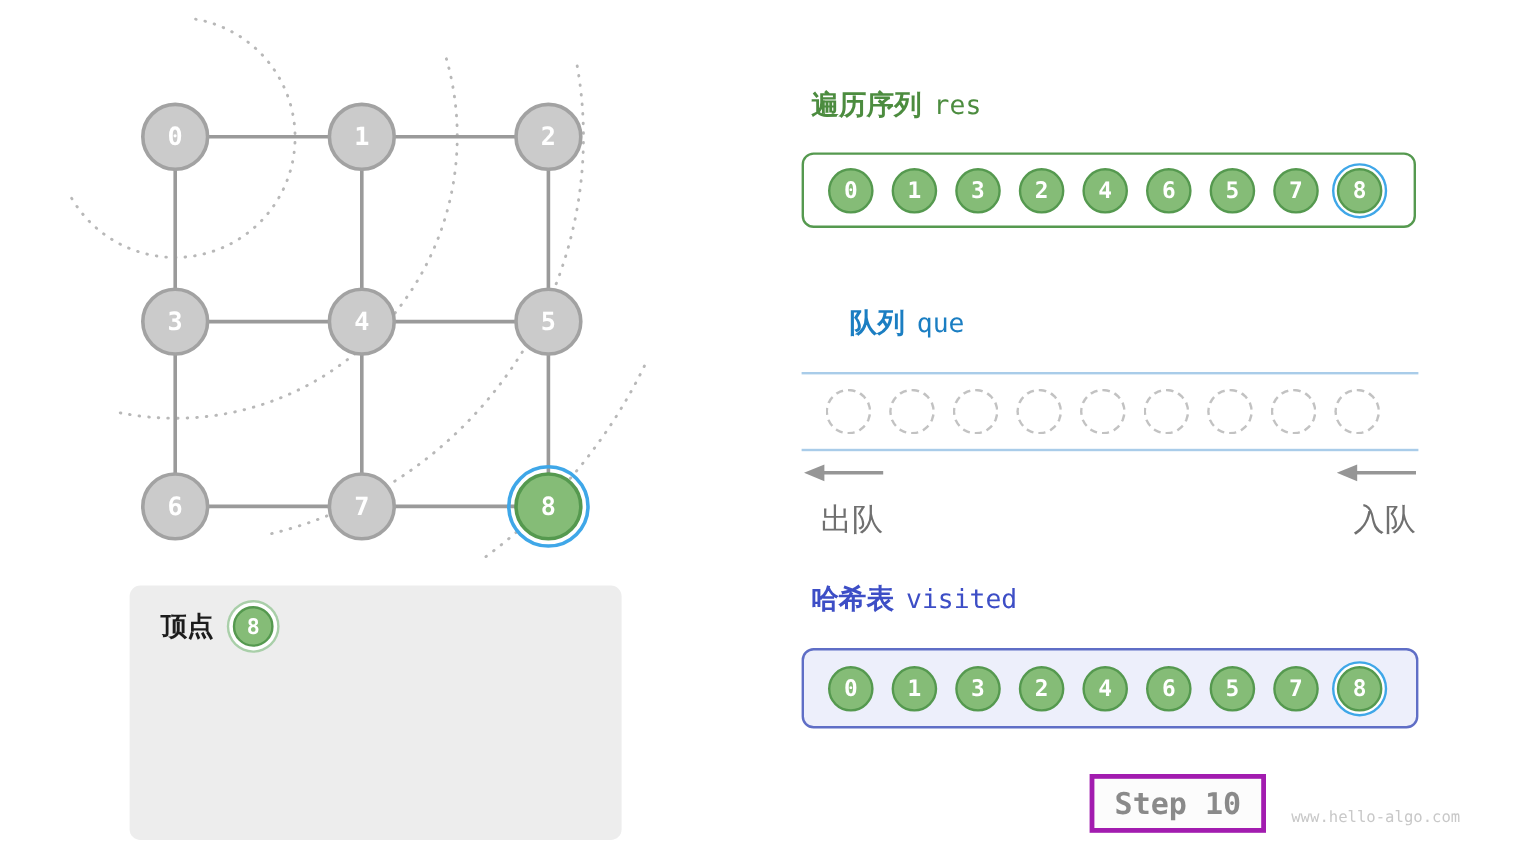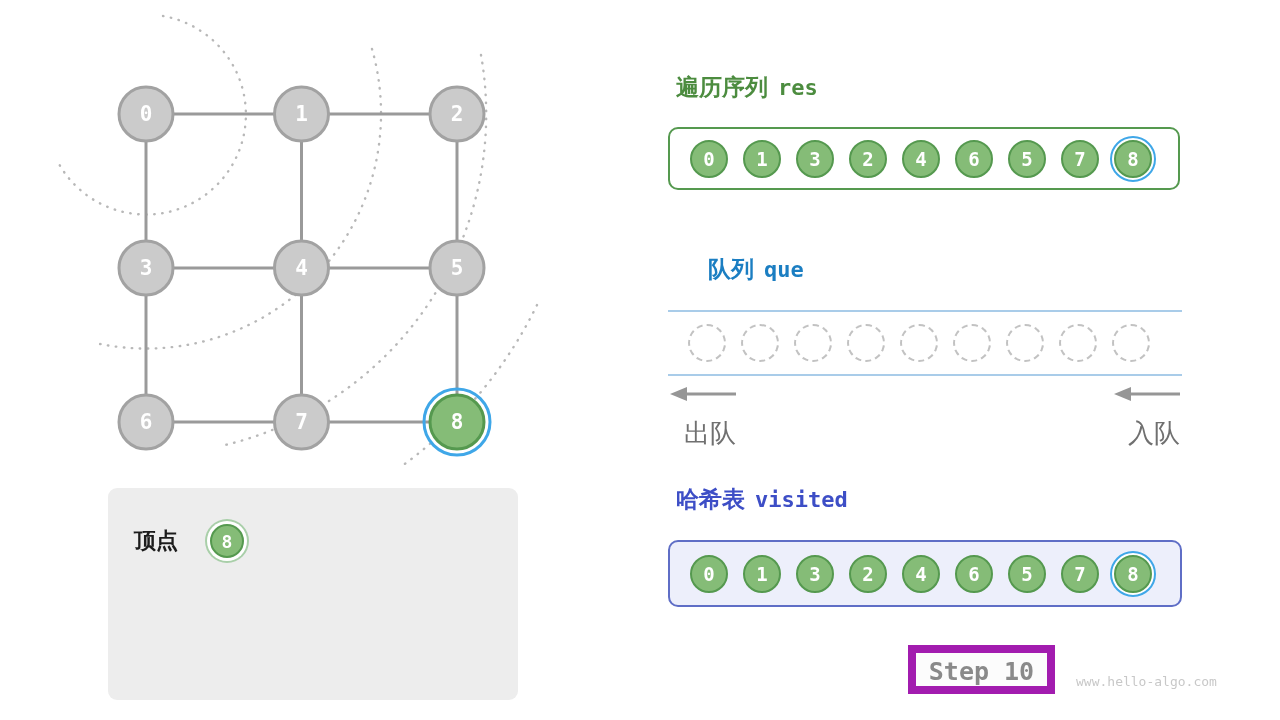--- a/index.html
+++ b/index.html
@@ -6,32 +6,32 @@
   html,body { width:1280px; height:720px; background:#ffffff; overflow:hidden;
               font-family:"Liberation Sans", sans-serif; }
   .stage { position:absolute; left:0; top:0; width:1280px; height:720px; }
 
   
   #graph-svg { position:absolute; left:0; top:0; }
 
   
   #info-box { position:absolute; left:108px; top:488px; width:410px; height:212px;
               background:#EDEDED; border-radius:9px; }
-  .info-title { display:flex; align-items:center; gap:28px; padding:17px 0 0 26px;
-                font-size:22px; font-weight:bold; color:#1c1c1c;margin-top:19px; }
+  .info-title { display:flex; align-items:center; gap:12px; padding:17px 0 0 26px;
+                font-size:22px; font-weight:bold; color:#1c1c1c; }
   .title-chip { display:inline-flex; align-items:center; justify-content:center;
                 width:34px; height:34px; border-radius:50%;
                 background:var(--node-green-fill,#85BC77);
                 border:2px solid var(--node-green-border,#55994F);
                 color:#fff; font:bold 18px "DejaVu Sans Mono", monospace;
                 box-shadow:0 0 0 3px #fff, 0 0 0 5px #A9CFA9; margin:0 4px; }
   .info-lines { margin-top:18px; }
   .info-line { padding-left:27px; font-size:21px; color:#141414; line-height:33px; }
   .info-line.indent { padding-left:84px; }
-  .code { font-family:"DejaVu Sans Mono", monospace; font-weight:bold; }
+  .code { font-family:"DejaVu Sans Mono", monospace; font-weight:normal; }
   .code.green  { color:var(--green-accent,#4C8C3F);  margin:0 4px; }
   .code.blue   { color:var(--blue-accent,#1B7EC2);   margin:0 4px; }
   .code.indigo { color:var(--indigo-accent,#3D4EC6); margin:0 4px; }
 
   
   .heading { position:absolute; font-size:23px; font-weight:bold; white-space:nowrap; }
   .heading .code { font-size:22px; margin-left:10px; }
   .heading.green  { color:var(--green-accent,#4C8C3F);  left:676px; top:72px; }
   .heading.blue   { color:var(--blue-accent,#1B7EC2);   left:676px; top:254px;margin-left:32px; }
   .heading.indigo { color:var(--indigo-accent,#3D4EC6); left:676px; top:484px; }
@@ -62,22 +62,22 @@
   
   .flow-arrow { position:absolute; }
   #dequeue-arrow { left:668px; top:385px; }
   #enqueue-arrow { left:1112px; top:385px; }
   .flow-label { position:absolute; font-size:26px; color:#707070; }
   #dequeue-label { left:684px; top:416px; }
   #enqueue-label { left:1128px; top:416px; }
 
   
   #step-box { position:absolute; left:908px; top:645px; width:147px; height:49px;
-              background:#FCFCFC; border:8px solid #a21caf;
-              display:flex; align-items:flex-end; justify-content:center;
+              background:#FCFCFC; border:4px solid #a21caf;
+              display:flex; align-items:center; justify-content:center;
               font:bold 25px "DejaVu Sans Mono", monospace; color:#8A8A8A; }
   #watermark { position:absolute; left:1076px; top:674px; font:13px "DejaVu Sans Mono", monospace;
                color:#C8C8C8;text-align:right; }
 </style>
 </head>
 <body>
 
 <div class="stage">
 
   <svg id="graph-svg" width="560" height="480" viewBox="0 0 560 480">

